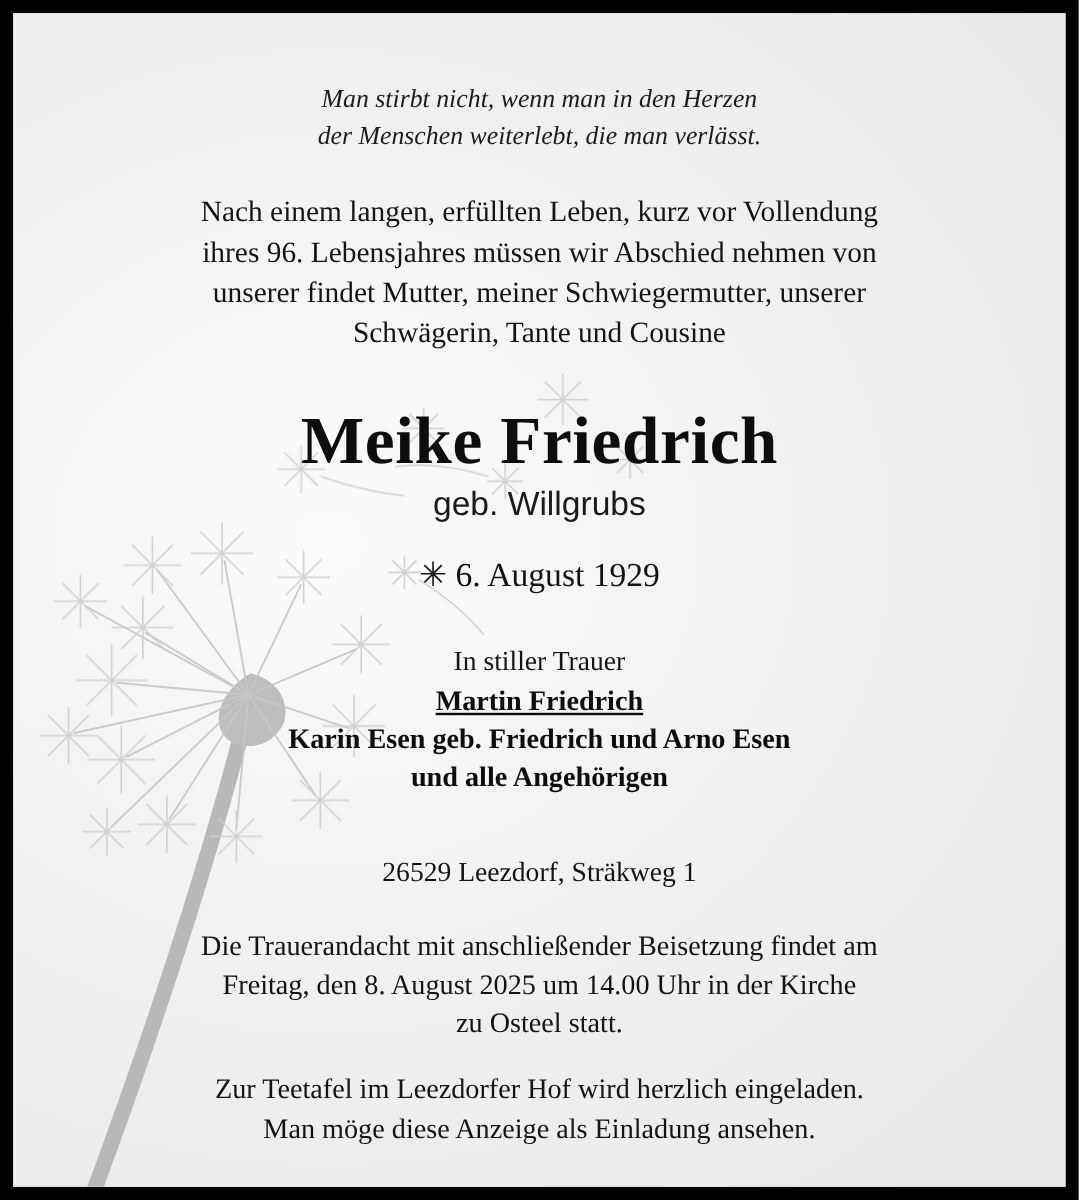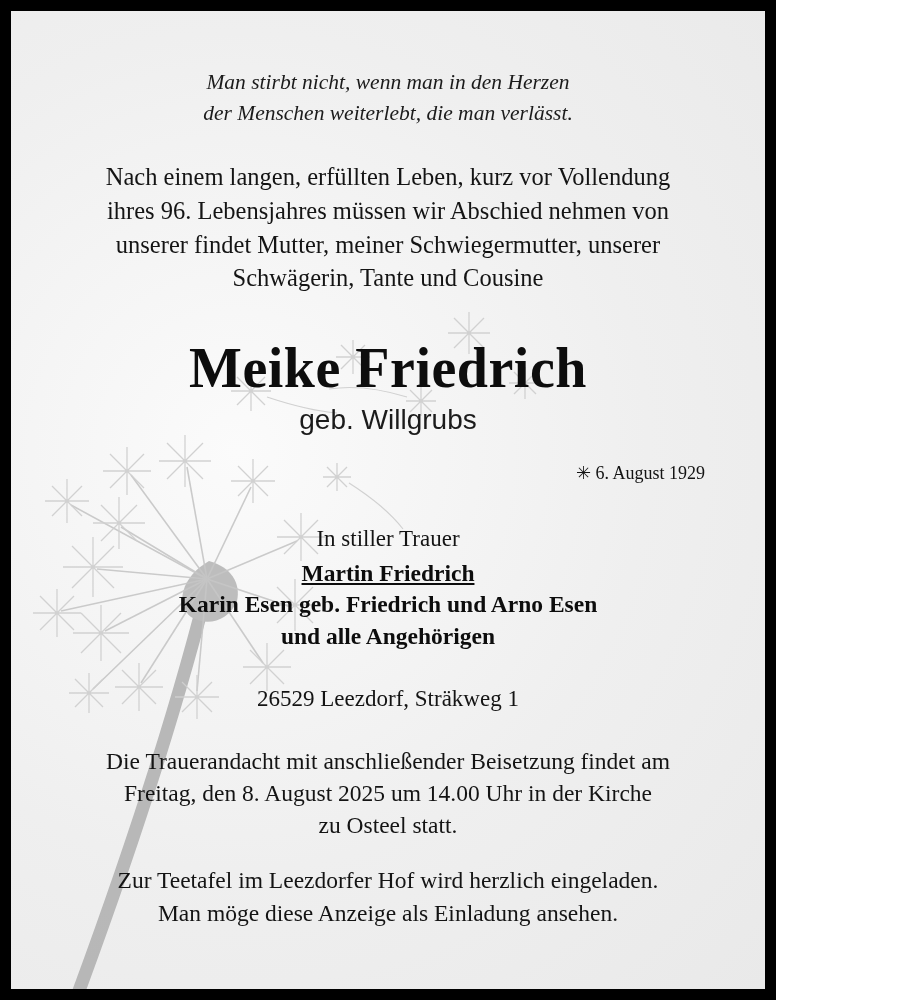--- a/index.html
+++ b/index.html
@@ -9,21 +9,21 @@
   }
   body {
     width: 899px;
     height: 1000px;
     font-family: "Liberation Serif", serif;
     color: #1a1a1a;
     overflow: hidden;
   }
   .obituary {
     position: relative;
-    width: 776px;
+    width: 899px;
     height: 1000px;
     box-sizing: border-box;
     border: 11px solid #000000;
     background: #f2f2f2;
     overflow: hidden;
   }
   .paper {
     position: absolute;
     inset: 0;
     background:
@@ -65,43 +65,43 @@
     color: #0d0d0d;
   }
   .maiden {
     margin-top: 6px;
     font-family: "Liberation Sans", sans-serif;
     font-size: 28px;
     color: #1b1b1b;
   }
   .dates {
     margin-top: 26px;
-    font-size: 18px;
+    font-size: 28px;
     display: flex;
-    justify-content: flex-end;
+    justify-content: center;
     gap: 92px;
     color: #141414;
   }
   .dates span {
     white-space: nowrap;
   }
   .mourning-lead {
     margin-top: 42px;
     font-size: 23px;
     color: #141414;
   }
   .mourner {
     font-size: 23.5px;
     font-weight: bold;
     line-height: 1.33;
     color: #0d0d0d;
   }
   .mourner.first { margin-top: 6px; text-decoration: underline; }
   .address {
-    margin-top: 34px;
+    margin-top: 50px;
     font-size: 23px;
     color: #141414;
   }
   .service {
     margin-top: 34px;
     font-size: 23.5px;
     line-height: 1.36;
     color: #141414;
   }
   .invite {

